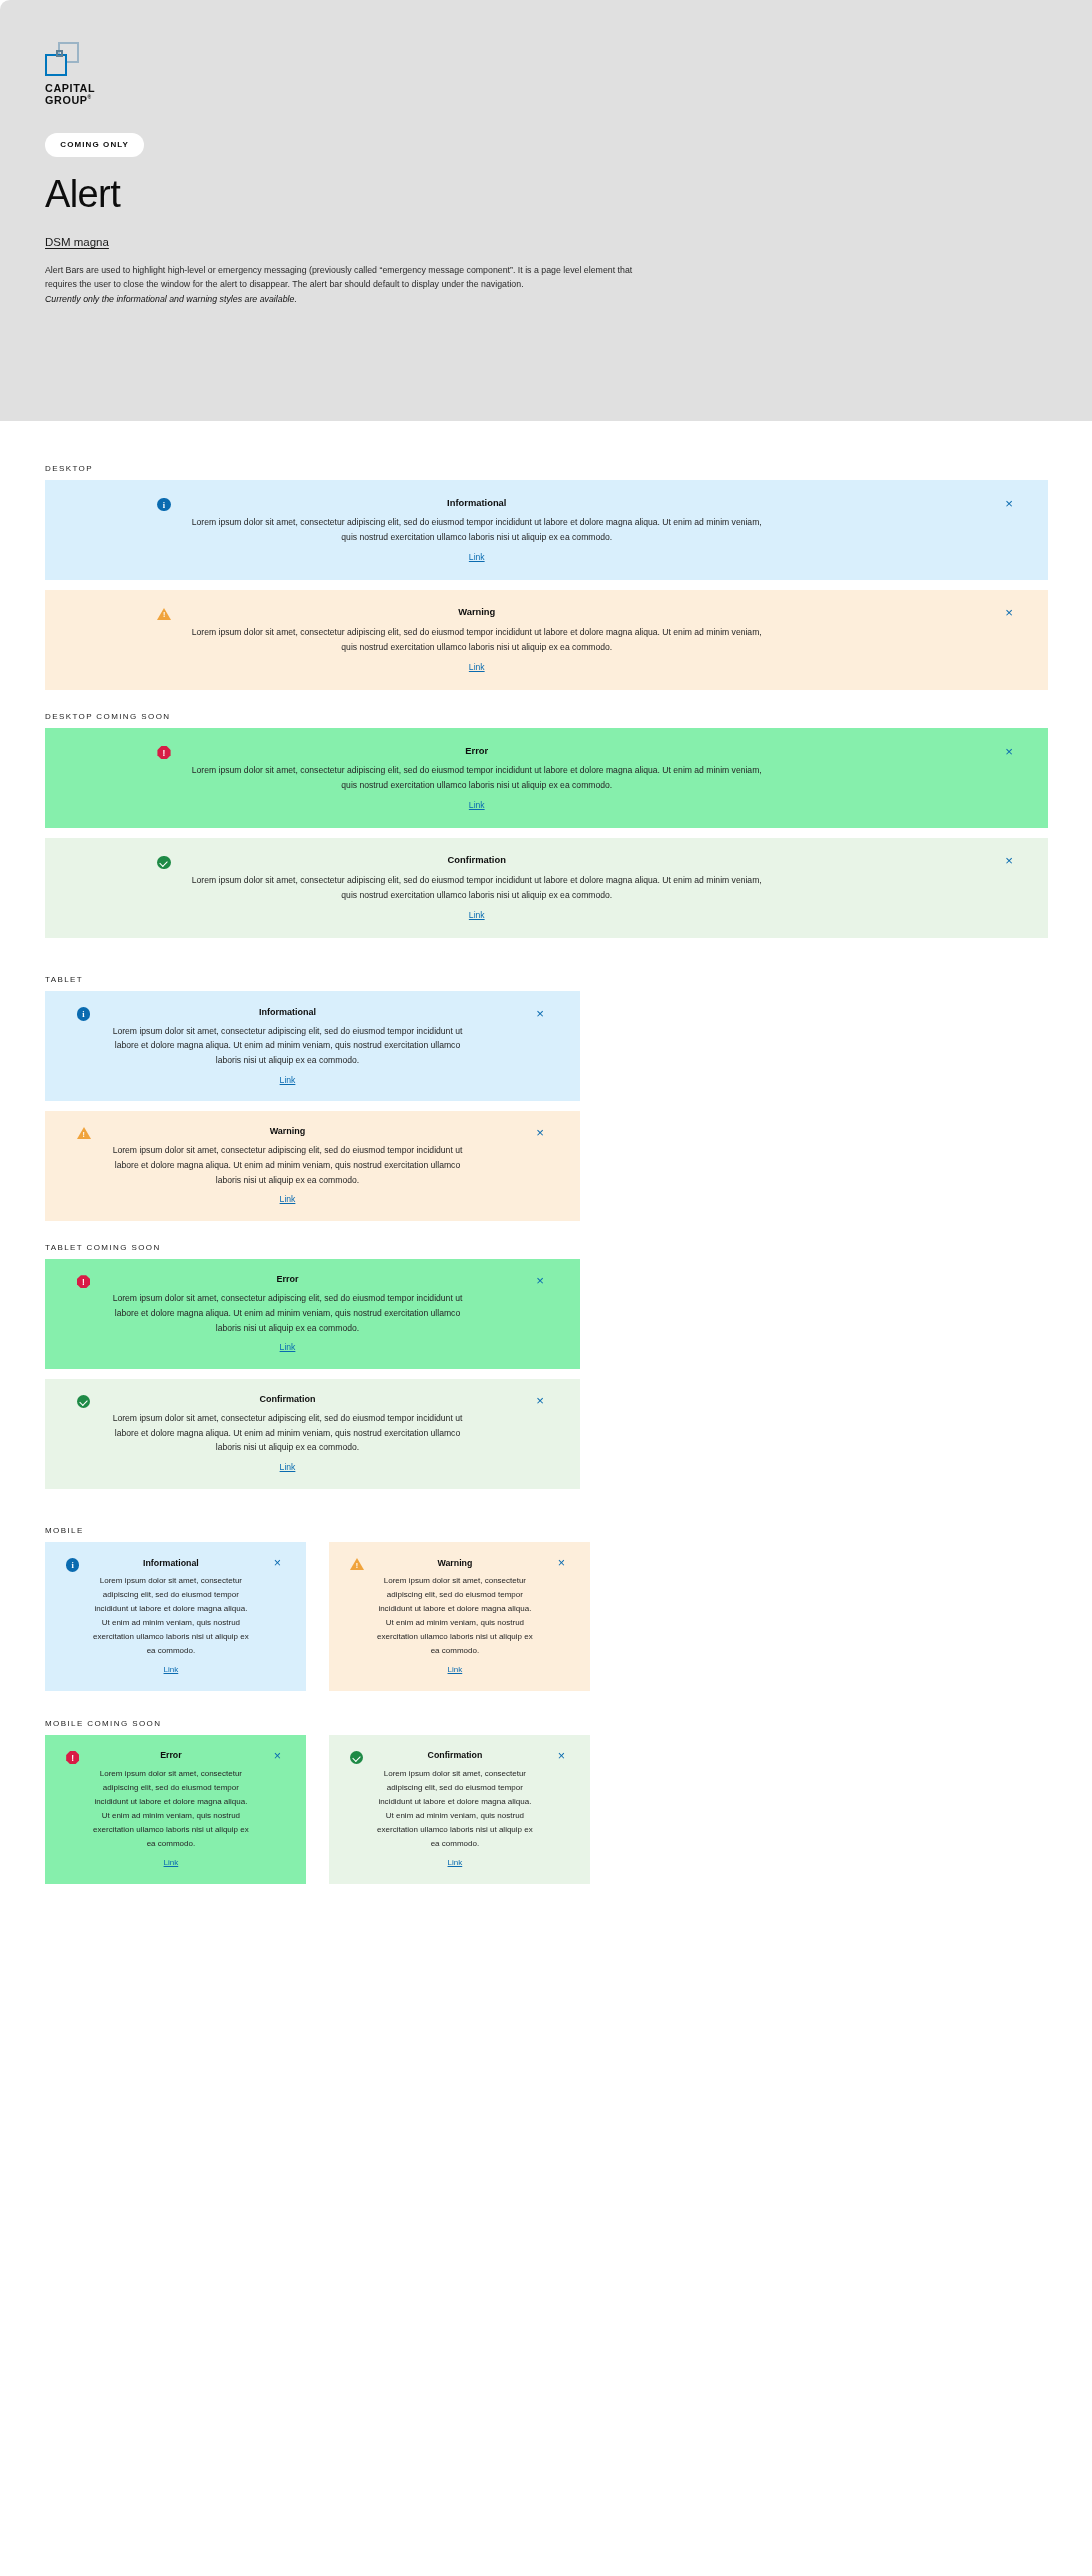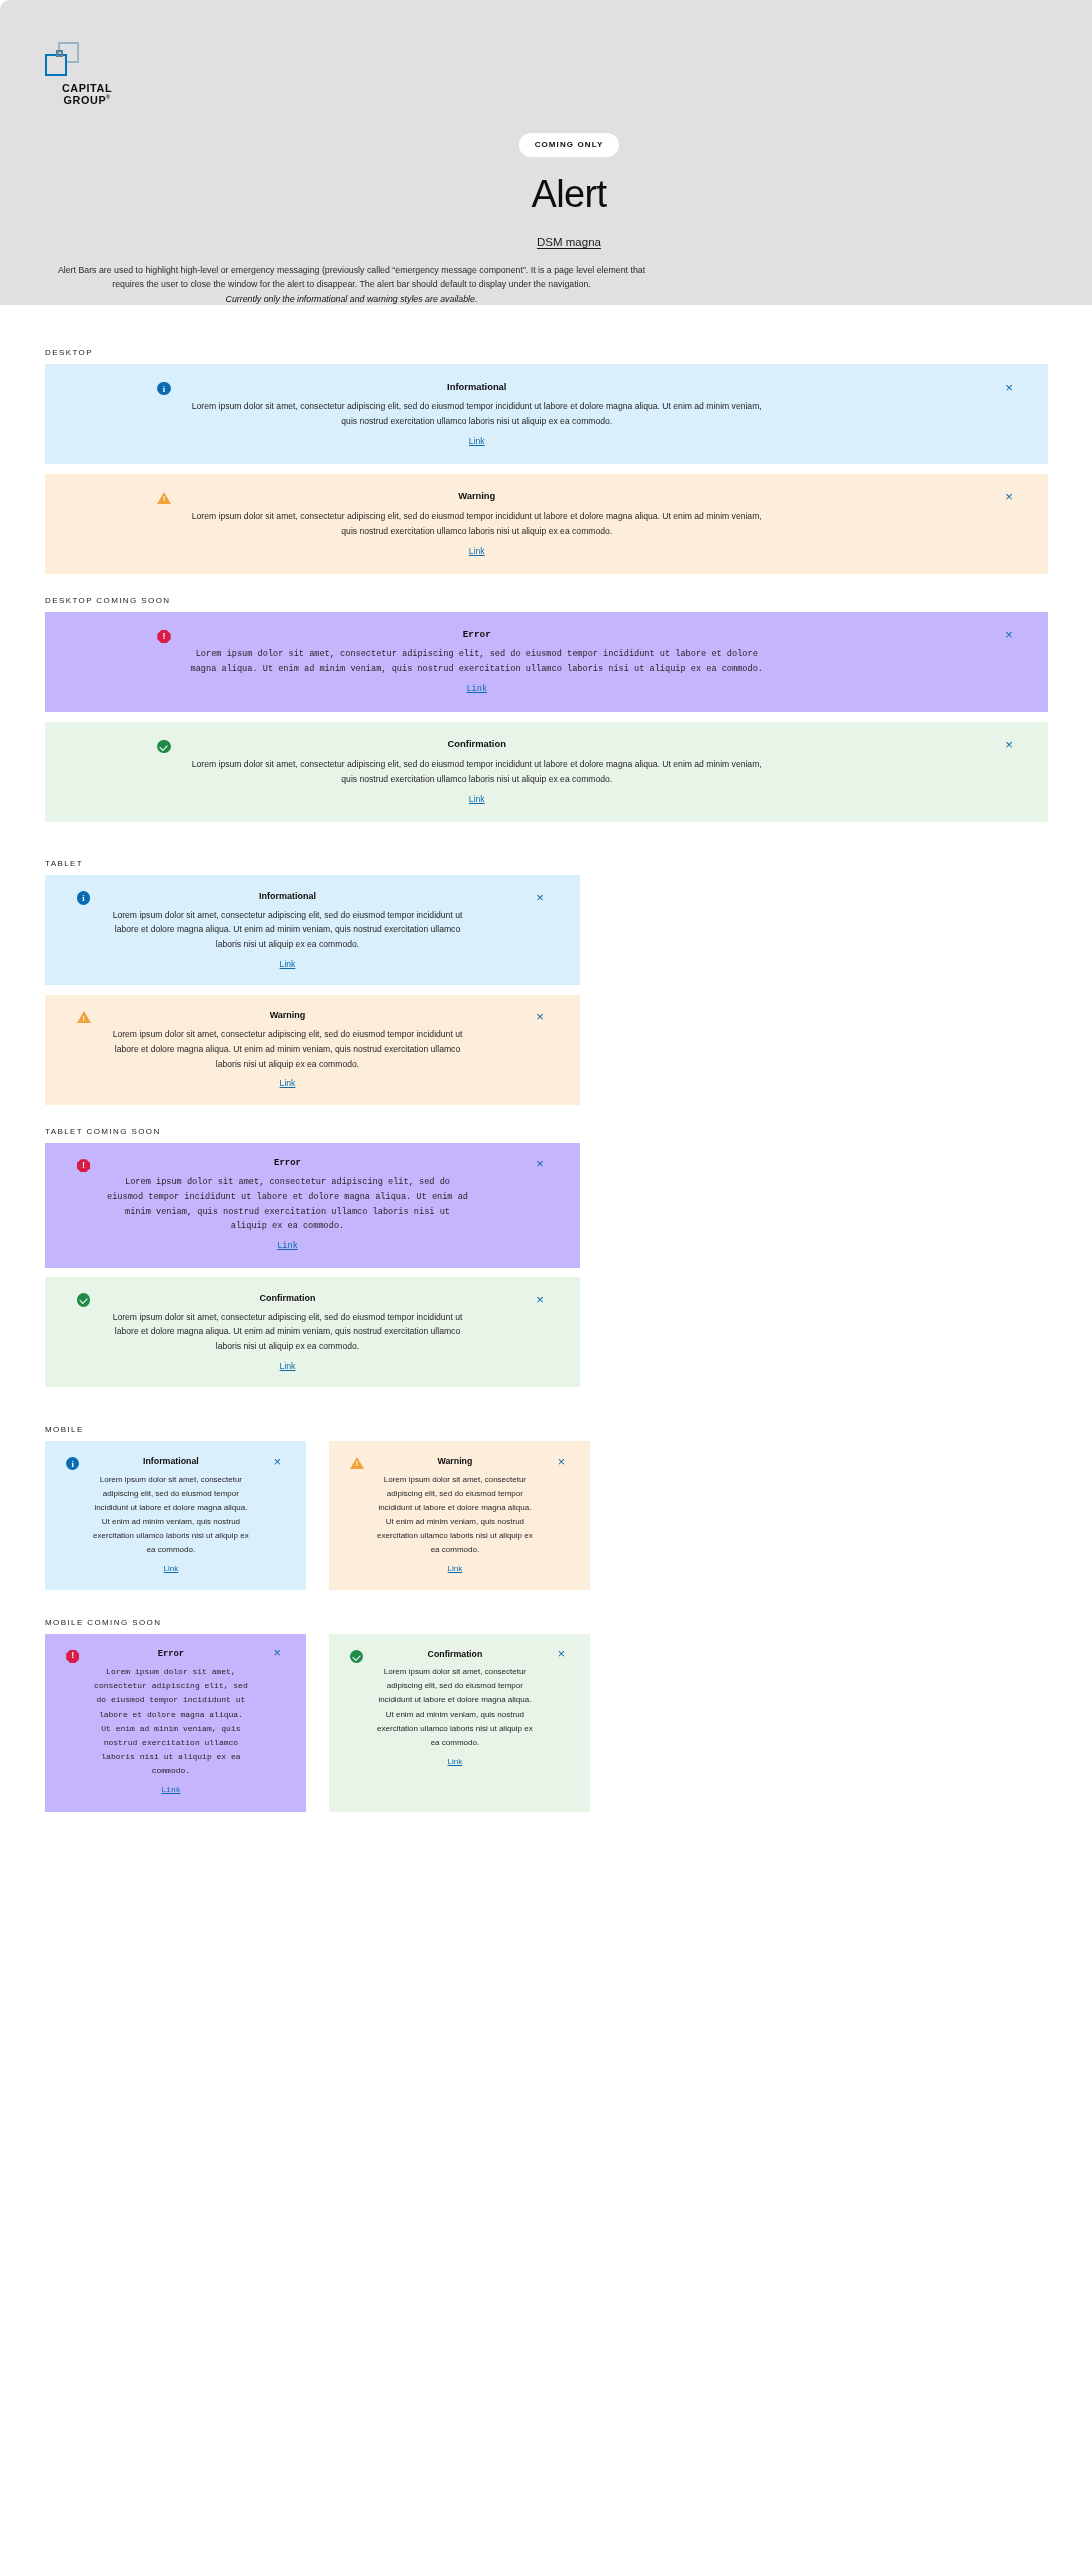--- a/index.html
+++ b/index.html
@@ -8,25 +8,24 @@
     background: #ffffff;
     font-family: "Liberation Sans", sans-serif;
     -webkit-font-smoothing: antialiased;
   }
   body { width: 1093px; min-height: 2576px; position: relative; overflow-x: hidden; }
 
   
   .header {
     background: #e0e0e0;
     padding: 42px 0 0 45px;
-    height: 305px;
+    height: 421px;
     border-top-left-radius: 9.8px;
     border-top-right-radius: 0;
     position: relative;
-    text-align: center;
   }
   .logo-block { width: 84px; }
   .logo-mark { width: 33px; height: 33px; position: relative; margin-bottom: 7px; }
   .logo-sq-grey {
     position: absolute; left: 12.5px; top: 0;
     width: 21px; height: 21px;
     border: 2.8px solid #9bb4c6;
   }
   .logo-sq-blue {
     position: absolute; left: 0; top: 12px;
@@ -132,21 +131,21 @@
     color: #0a6bb0;
     font-weight: 300;
     line-height: 1;
     cursor: pointer;
     user-select: none;
   }
 
   
   .t-info  { background: #d9effc; }
   .t-warn  { background: #fdeedb; }
-  .t-err   { background: #c4b5fd; font-family: Liberation Mono, monospace; }
+  .t-err   { background: #86efac; }
   .t-conf  { background: #e8f4e7; }
 
   
   .ico { display: block; }
   .ico-info {
     width: 13.2px; height: 13.2px; border-radius: 50%;
     background: #0a6bb0; position: relative;
   }
   .ico-info::after {
     content: "i";

